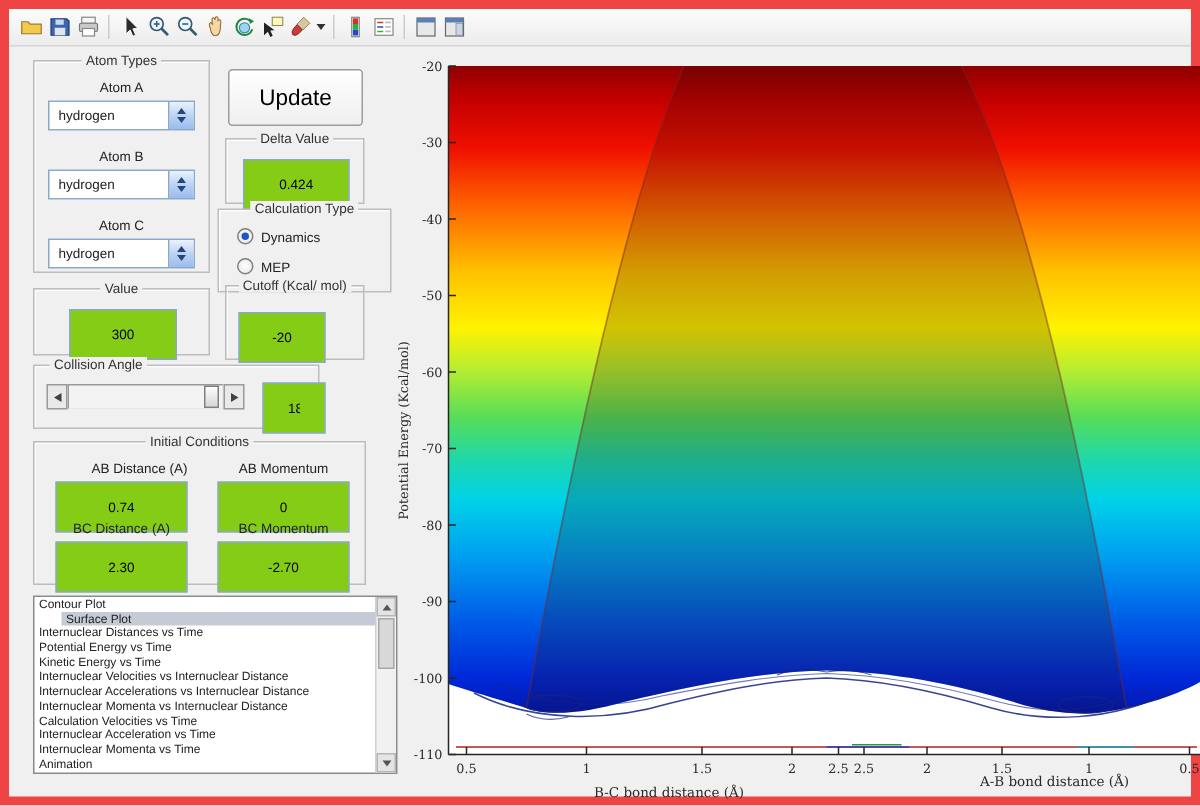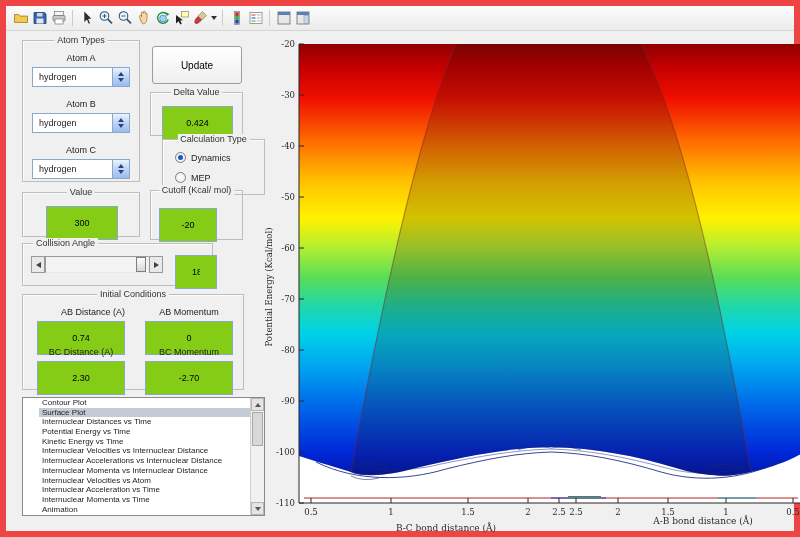--- a/index.html
+++ b/index.html
@@ -12,21 +12,21 @@
   .tb-sep{width:1px;height:16px;background:#cccccc;margin:0 4px;}
   .tb-caret{width:8px;height:19px;display:flex;align-items:center;justify-content:center;}
   .caret-down{width:0;height:0;border-left:3px solid transparent;border-right:3px solid transparent;border-top:4px solid #333;}
 
   
   .panel{position:absolute;border:1px solid #bdbdbd;box-shadow:inset 1px 1px 0 rgba(255,255,255,.85);box-sizing:border-box;}
   .panel-title{position:absolute;top:-6px;background:#f0f0f0;font-size:9px;color:#333;padding:0 3px;white-space:nowrap;}
   .title-center{left:50%;transform:translateX(-50%);}
   .label{position:absolute;font-size:9px;color:#222;text-align:center;white-space:nowrap;}
   .field{position:absolute;background:#84cc16;border:1px solid #8aa8c8;font-size:9px;font-family:"Liberation Sans",sans-serif;text-align:center;box-sizing:border-box;padding:16px;height:19px;}
-  .btn{position:absolute;background:linear-gradient(#ffffff,#efefef);border:1px solid #9d9d9d;border-radius:3px;font-size:10px;display:flex;align-items:center;justify-content:center;cursor:default;}
+  .btn{position:absolute;background:linear-gradient(#ffffff,#efefef);border:1px solid #9d9d9d;border-radius:3px;font-size:15px;display:flex;align-items:center;justify-content:center;cursor:default;}
 
   
   .dd{position:absolute;height:20px;background:#fff;border:1px solid #8aa8c8;display:flex;box-sizing:border-box;}
   .dd-val{flex:1;padding-top:4px;padding-left:6px;font-size:9px;overflow:hidden;white-space:nowrap;}
   .dd-btn{width:16px;background:linear-gradient(#eaf2fd,#b9d0f2 55%,#9cbcee);border-left:1px solid #8aa8c8;display:flex;flex-direction:column;align-items:center;justify-content:center;gap:2px;}
   .tri-up{width:0;height:0;border-left:3px solid transparent;border-right:3px solid transparent;border-bottom:4px solid #24467e;}
   .tri-down{width:0;height:0;border-left:3px solid transparent;border-right:3px solid transparent;border-top:4px solid #24467e;}
 
   
   .radio-row{position:absolute;display:flex;align-items:center;gap:5px;}
@@ -35,23 +35,23 @@
   .radio-label{font-size:9px;}
 
   
   .sl-btn{position:absolute;width:14px;height:17px;background:#e9e9e9;border:1px solid #9a9a9a;display:flex;align-items:center;justify-content:center;box-sizing:border-box;}
   .sl-track{position:absolute;height:17px;background:#f3f3f3;border:1px solid;border-color:#9a9a9a #e8e8e8 #e8e8e8 #9a9a9a;box-sizing:border-box;}
   .sl-thumb{position:absolute;width:10px;height:15px;background:linear-gradient(#fdfdfd,#d6d6d6);border:1px solid #7e7e7e;box-sizing:border-box;}
   .tri-left{width:0;height:0;border-top:3.5px solid transparent;border-bottom:3.5px solid transparent;border-right:5px solid #404040;}
   .tri-right{width:0;height:0;border-top:3.5px solid transparent;border-bottom:3.5px solid transparent;border-left:5px solid #404040;}
 
   
-  .listbox{position:absolute;background:#fff;border:1px solid #8a8a8a;box-sizing:border-box;overflow:hidden;padding-left:16px;}
+  .listbox{position:absolute;background:#fff;border:1px solid #8a8a8a;box-sizing:border-box;overflow:hidden;}
   .lb-item{height:9.7px;line-height:9.8px;font-size:8px;padding-left:3px;white-space:nowrap;overflow:hidden;}
-  .lb-item.sel{background:#c4cbd4;}
+  .lb-item.sel{background:#c4cbd4;margin-left:18px;}
   .lb-sb{position:absolute;top:0;right:0;width:14px;height:100%;background:#f1f1f1;border-left:1px solid #cfcfcf;box-sizing:border-box;}
   .lb-sb-btn{position:absolute;left:0;width:13px;height:13px;background:#e4e4e4;border:1px solid #b5b5b5;display:flex;align-items:center;justify-content:center;box-sizing:border-box;}
   .tri-up-s{width:0;height:0;border-left:3px solid transparent;border-right:3px solid transparent;border-bottom:4px solid #555;}
   .tri-down-s{width:0;height:0;border-left:3px solid transparent;border-right:3px solid transparent;border-top:4px solid #555;}
   .lb-sb-thumb{position:absolute;left:1px;top:14px;width:11px;height:34px;background:#d8d8d8;border:1px solid #a8a8a8;box-sizing:border-box;}
 
   
   #chart-svg{position:absolute;left:250px;top:26px;width:550px;height:511px;}
   .axtext{font-family:"DejaVu Serif",serif;fill:#2a2a2a;}
 </style>
@@ -191,21 +191,21 @@
     </div>
   </div>
 
   <button class="btn" style="left:146px;top:40px;width:90px;height:38px;">Update</button>
 
   <div class="panel" style="left:144px;top:86px;width:93px;height:44px;">
     <span class="panel-title title-center">Delta Value</span>
     <input class="field" style="left: 11px; top: 13px; width: 71px;" value="0.424">
   </div>
 
-  <div class="panel" style="left:156px;top:133px;width:103px;height:56px;">
+  <div class="panel" style="left:139px;top:133px;width:116px;height:56px;">
     <span class="panel-title title-center">Calculation Type</span>
     <div class="radio-row" style="left:12px;top:12px;">
       <div class="radio sel"></div>
       <span class="radio-label">Dynamics</span>
     </div>
     <div class="radio-row" style="left:12px;top:32px;">
       <div class="radio"></div>
       <span class="radio-label">MEP</span>
     </div>
   </div>
@@ -248,21 +248,21 @@
   <div class="listbox" style="left:16px;top:391px;width:243px;height:119px;">
     <div style="width:228px;">
       <div class="lb-item">Contour Plot</div>
       <div class="lb-item sel">Surface Plot</div>
       <div class="lb-item">Internuclear Distances vs Time</div>
       <div class="lb-item">Potential Energy vs Time</div>
       <div class="lb-item">Kinetic Energy vs Time</div>
       <div class="lb-item">Internuclear Velocities vs Internuclear Distance</div>
       <div class="lb-item">Internuclear Accelerations vs Internuclear Distance</div>
       <div class="lb-item">Internuclear Momenta vs Internuclear Distance</div>
-      <div class="lb-item">Internuclear Velocities vs Atom</div>
+      <div class="lb-item">Calculation Velocities vs Time</div>
       <div class="lb-item">Internuclear Acceleration vs Time</div>
       <div class="lb-item">Internuclear Momenta vs Time</div>
       <div class="lb-item">Animation</div>
     </div>
     <div class="lb-sb">
       <div class="lb-sb-btn" style="top:0;">
           <div class="tri-up-s"></div>
         </div>
       <div class="lb-sb-thumb"></div>
       <div class="lb-sb-btn" style="bottom:0;">

